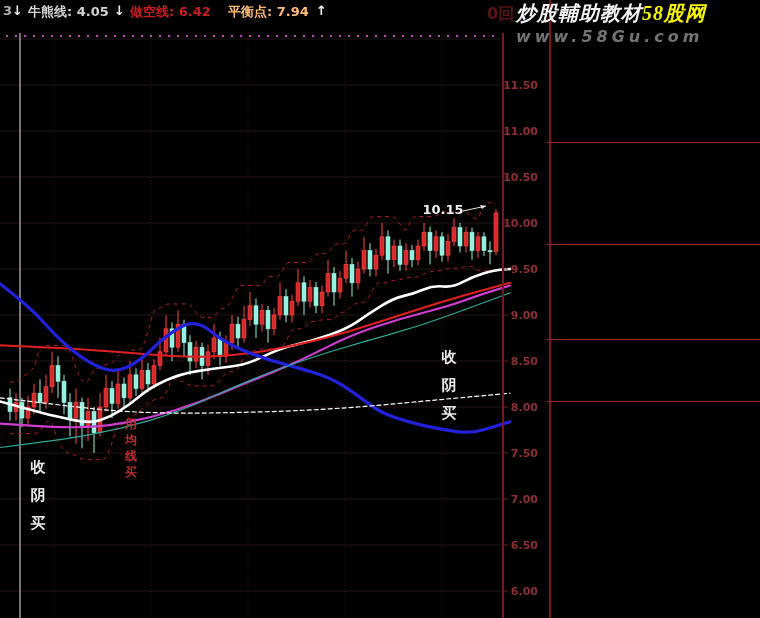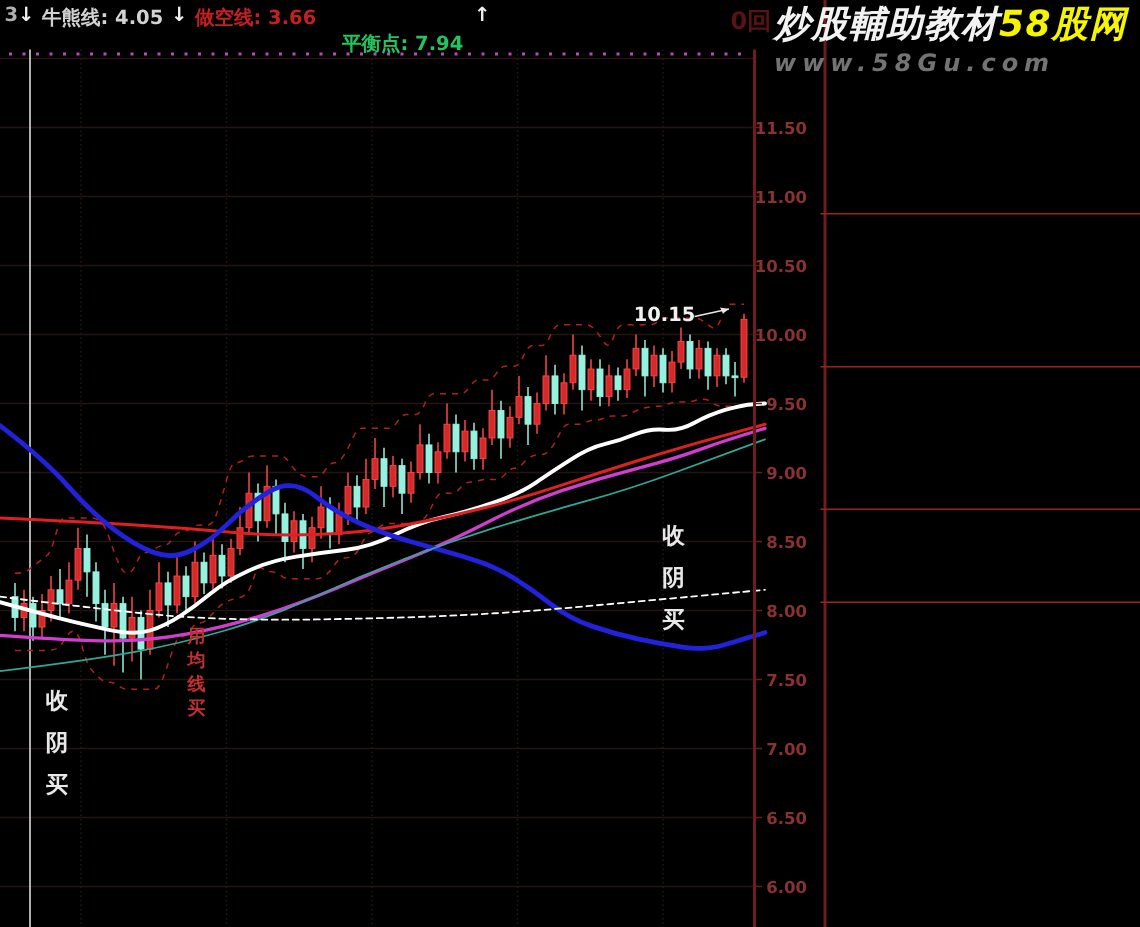--- a/index.html
+++ b/index.html
@@ -3,38 +3,38 @@
 <meta charset="utf-8">
 <style>
   html,body{margin:0;padding:0;background:#000;}
   #app{position:relative;width:760px;height:618px;background:#000;overflow:hidden;
        font-family:"DejaVu Sans","Liberation Sans",sans-serif;}
   .abs{position:absolute;white-space:nowrap;}
   #toolbar{position:absolute;left:0;top:0;width:545px;height:20px;z-index:5;font-size:13px;font-weight:bold;}
   #chart-svg{position:absolute;left:0;top:0;z-index:1;}
   #panel{position:absolute;left:545px;top:0;width:215px;height:618px;z-index:4;}
   #watermark{position:absolute;left:516px;top:0;width:244px;z-index:6;font-style:italic;font-weight:bold;}
-  .wm1{font-size:24px;color:#f2f2f2;letter-spacing:1px;}
+  .wm1{font-size:20px;color:#f2f2f2;letter-spacing:1px;font-family:Liberation Serif, serif;}
   .wm1 .yel{color:#f5f500;}
   .wm2{font-size:16px;color:#737373;letter-spacing:4px;}
   .vline{position:absolute;width:2px;background:#701c1c;top:0;height:618px;z-index:3;}
   .hdiv{position:absolute;left:547px;width:213px;height:1px;background:#9c2424;z-index:4;}
 </style>
 </head>
 <body>
 
 <div id="app">
 
   <div id="toolbar">
     <span class="abs" style="left:3px;top:3px;color:#b0b0b0">3</span>
     <span class="abs" style="left:12px;top:3px;color:#f0f0f0">↓</span>
     <span class="abs" style="left:28px;top:3px;color:#d2d2d2">牛熊线: 4.05</span>
     <span class="abs" style="left:114px;top:3px;color:#f0f0f0">↓</span>
-    <span class="abs" style="left:130px;top:3px;color:#c42020">做空线: 3.66</span>
-    <span class="abs" style="left:228px;top:20px;color:#22c55e">平衡点: 7.94</span>
+    <span class="abs" style="left:130px;top:3px;color:#c42020">做空线: 6.42</span>
+    <span class="abs" style="left:228px;top:3px;color:#fdba74">平衡点: 7.94</span>
     <span class="abs" style="left:316px;top:3px;color:#f0f0f0">↑</span>
     <span class="abs" style="left:487px;top:4px;color:#5a1212;font-size:16px">0回</span>
   </div>
 
   <svg id="chart-svg" width="545" height="618">
       <line x1="0" y1="39" x2="503" y2="39" stroke="#241414" stroke-width="1"></line>
       <line x1="0" y1="85" x2="503" y2="85" stroke="#241414" stroke-width="1"></line>
       <line x1="0" y1="131" x2="503" y2="131" stroke="#241414" stroke-width="1"></line>
       <line x1="0" y1="177" x2="503" y2="177" stroke="#241414" stroke-width="1"></line>
       <line x1="0" y1="223" x2="503" y2="223" stroke="#241414" stroke-width="1"></line>

